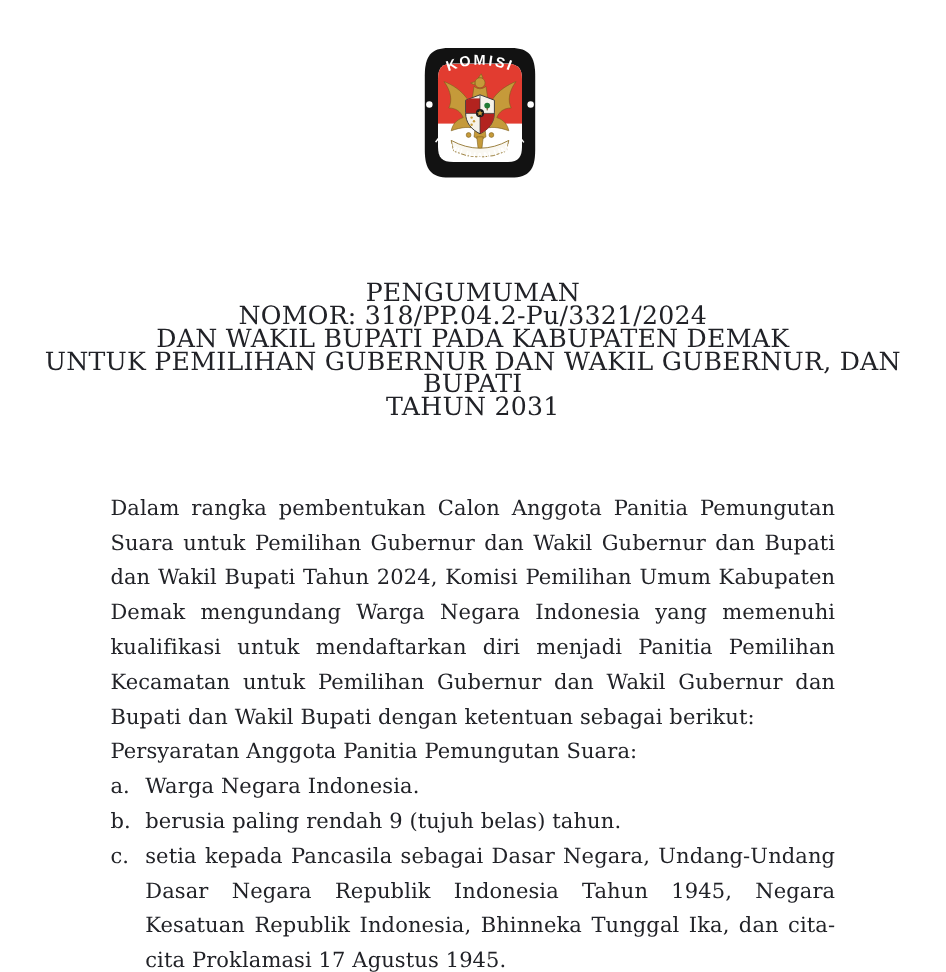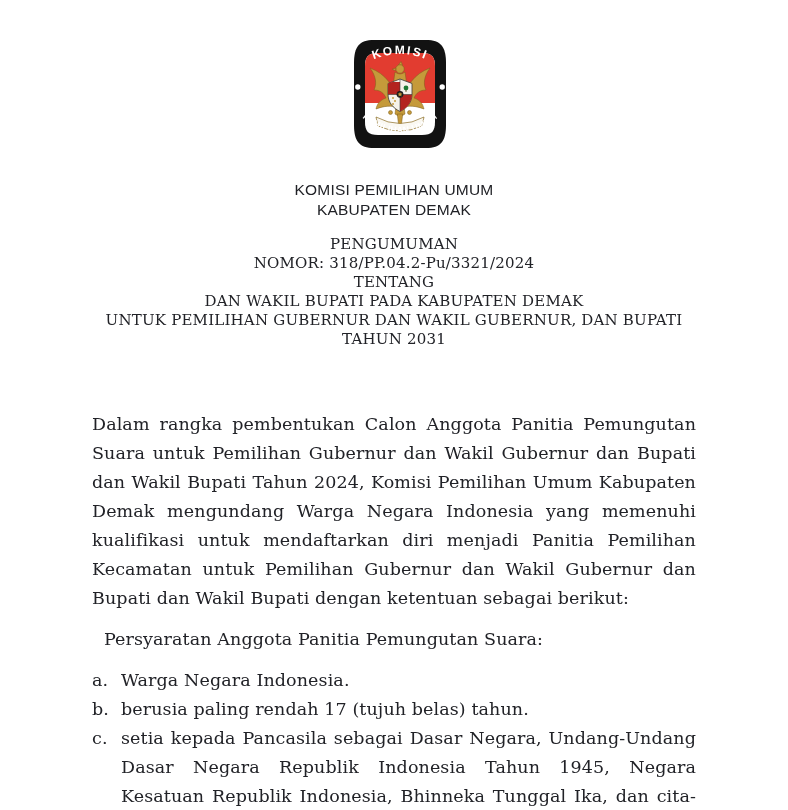--- a/index.html
+++ b/index.html
@@ -15,28 +15,28 @@
   .logo text{font-family:"Liberation Sans", sans-serif;font-weight:bold;fill:#ffffff;}
   .org-header{
     position:absolute;top:180px;left:0;width:100%;
     text-align:center;
     font-family:"Liberation Sans", sans-serif;
     font-size:15.5px;line-height:20px;letter-spacing:0.2px;
   }
   .title-block{
     position:absolute;top:235px;left:0;width:100%;
     text-align:center;
-    font-size:15px;line-height:19px;letter-spacing:0.2px;
+    font-size:21px;line-height:19px;letter-spacing:0.2px;
   }
   .content{
     position:absolute;left:92px;top:410px;width:604px;
     font-size:17.5px;line-height:29px;letter-spacing:0.1px;
   }
   .para{margin:0;text-align:justify;}
-  .req-head{margin:12px;text-align:left;}
+  .req-head{margin:0;text-align:left;}
   .req{display:flex;}
   .req-marker{flex:0 0 29px;width:29px;}
   .req-text{flex:1;text-align:justify;}
 </style>
 </head>
 <body>
 
 <div class="page">
 
   <svg class="logo" viewBox="0 0 96 112" aria-hidden="true">
@@ -101,45 +101,40 @@
     <path d="M24 79 Q48 92 72 79 L70 88 Q48 98 26 88 Z" fill="#faf8f2" stroke="#8a6a1f" stroke-width="0.7"></path>
 
     <text font-size="12" letter-spacing="2">
       <textPath href="#arcTop" startOffset="50%" text-anchor="middle">KOMISI</textPath>
     </text>
     <text font-size="8.6" letter-spacing="0.5">
       <textPath href="#arcBot" startOffset="50%" text-anchor="middle">PEMILIHAN UMUM</textPath>
     </text>
   </svg>
 
-  <div class="org-header">
-    <div>KOMISI PEMILIHAN UMUM</div>
-    <div>KABUPATEN DEMAK</div>
-  </div>
 
   <div class="title-block">
     <div>PENGUMUMAN</div>
     <div>NOMOR: 318/PP.04.2-Pu/3321/2024</div>
-    <div>TENTANG</div>
     <div>DAN WAKIL BUPATI PADA KABUPATEN DEMAK</div>
     <div>UNTUK PEMILIHAN GUBERNUR DAN WAKIL GUBERNUR, DAN BUPATI</div>
     <div>TAHUN 2031</div>
   </div>
 
   <div class="content">
     <p class="para">Dalam rangka pembentukan Calon Anggota Panitia Pemungutan Suara untuk Pemilihan Gubernur dan Wakil Gubernur dan Bupati dan Wakil Bupati Tahun 2024, Komisi Pemilihan Umum Kabupaten Demak mengundang Warga Negara Indonesia yang memenuhi kualifikasi untuk mendaftarkan diri menjadi Panitia Pemilihan Kecamatan untuk Pemilihan Gubernur dan Wakil Gubernur dan Bupati dan Wakil Bupati dengan ketentuan sebagai berikut:</p>
     <p class="req-head">Persyaratan Anggota Panitia Pemungutan Suara:</p>
 
     <div class="req">
       <span class="req-marker">a.</span>
       <span class="req-text">Warga Negara Indonesia.</span>
     </div>
     <div class="req">
       <span class="req-marker">b.</span>
-      <span class="req-text">berusia paling rendah 17 (tujuh belas) tahun.</span>
+      <span class="req-text">berusia paling rendah 9 (tujuh belas) tahun.</span>
     </div>
     <div class="req">
       <span class="req-marker">c.</span>
       <span class="req-text">setia kepada Pancasila sebagai Dasar Negara, Undang-Undang Dasar Negara Republik Indonesia Tahun 1945, Negara Kesatuan Republik Indonesia, Bhinneka Tunggal Ika, dan cita-cita Proklamasi 17 Agustus 1945.</span>
     </div>
   </div>
 
 </div>
 
 </body></html>

